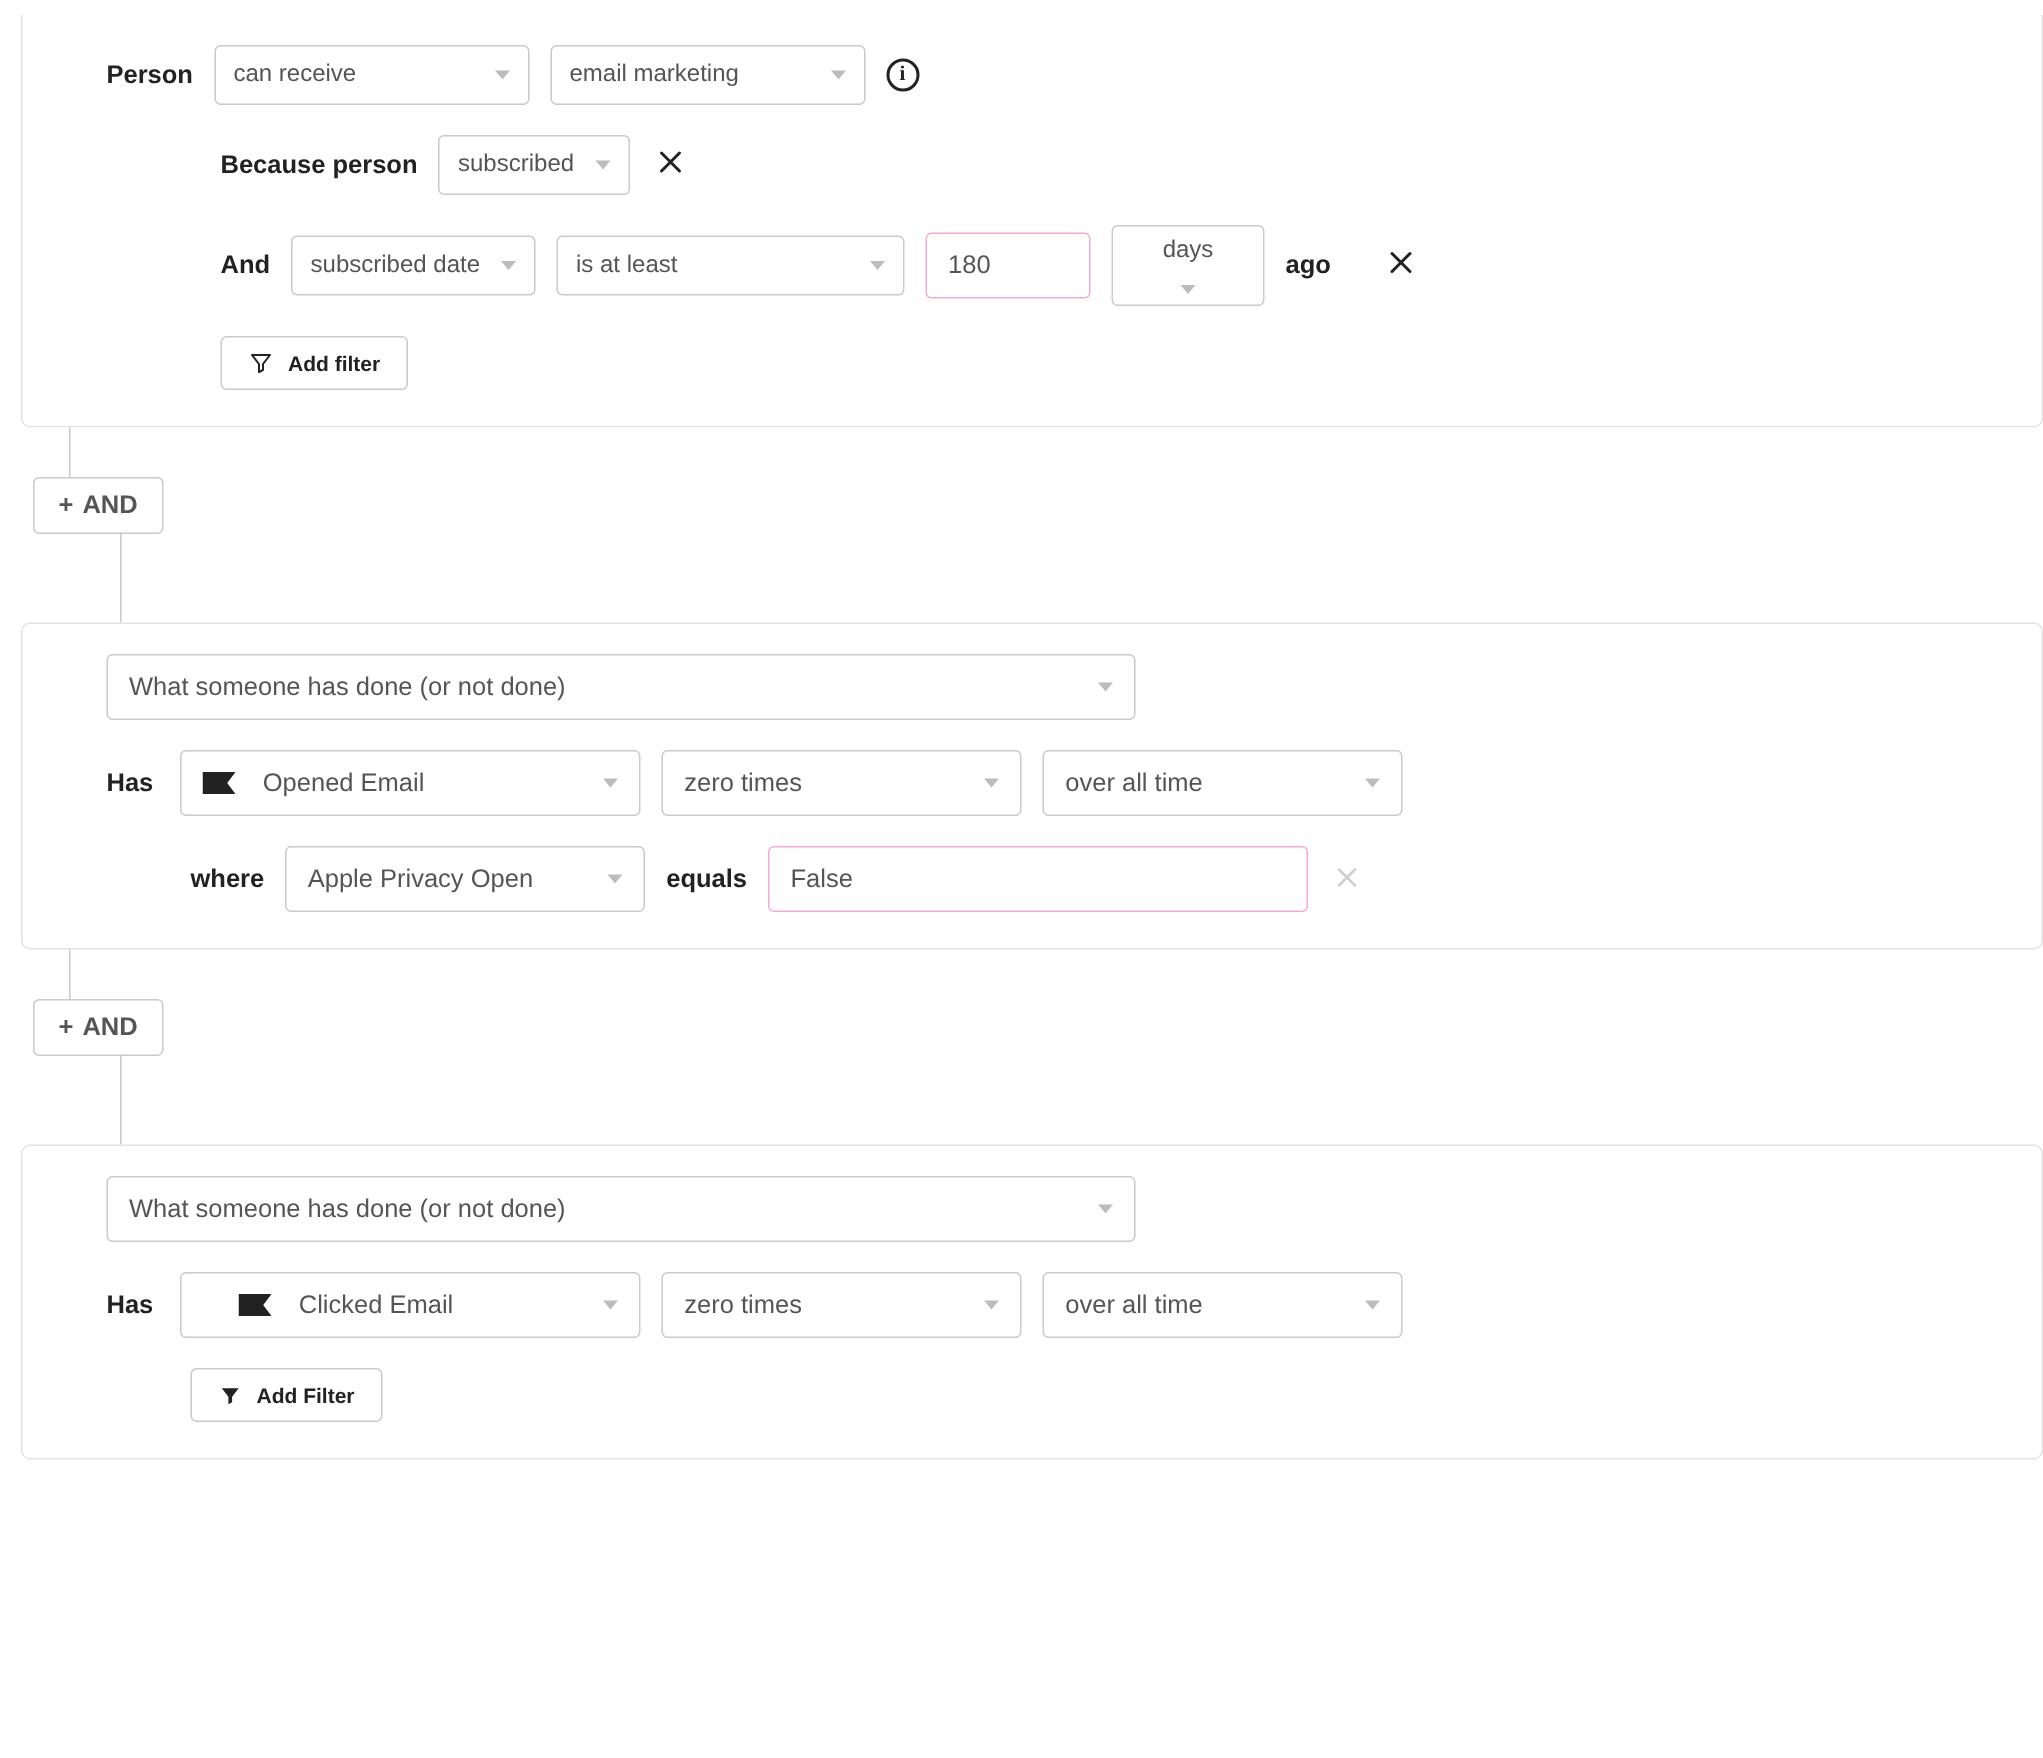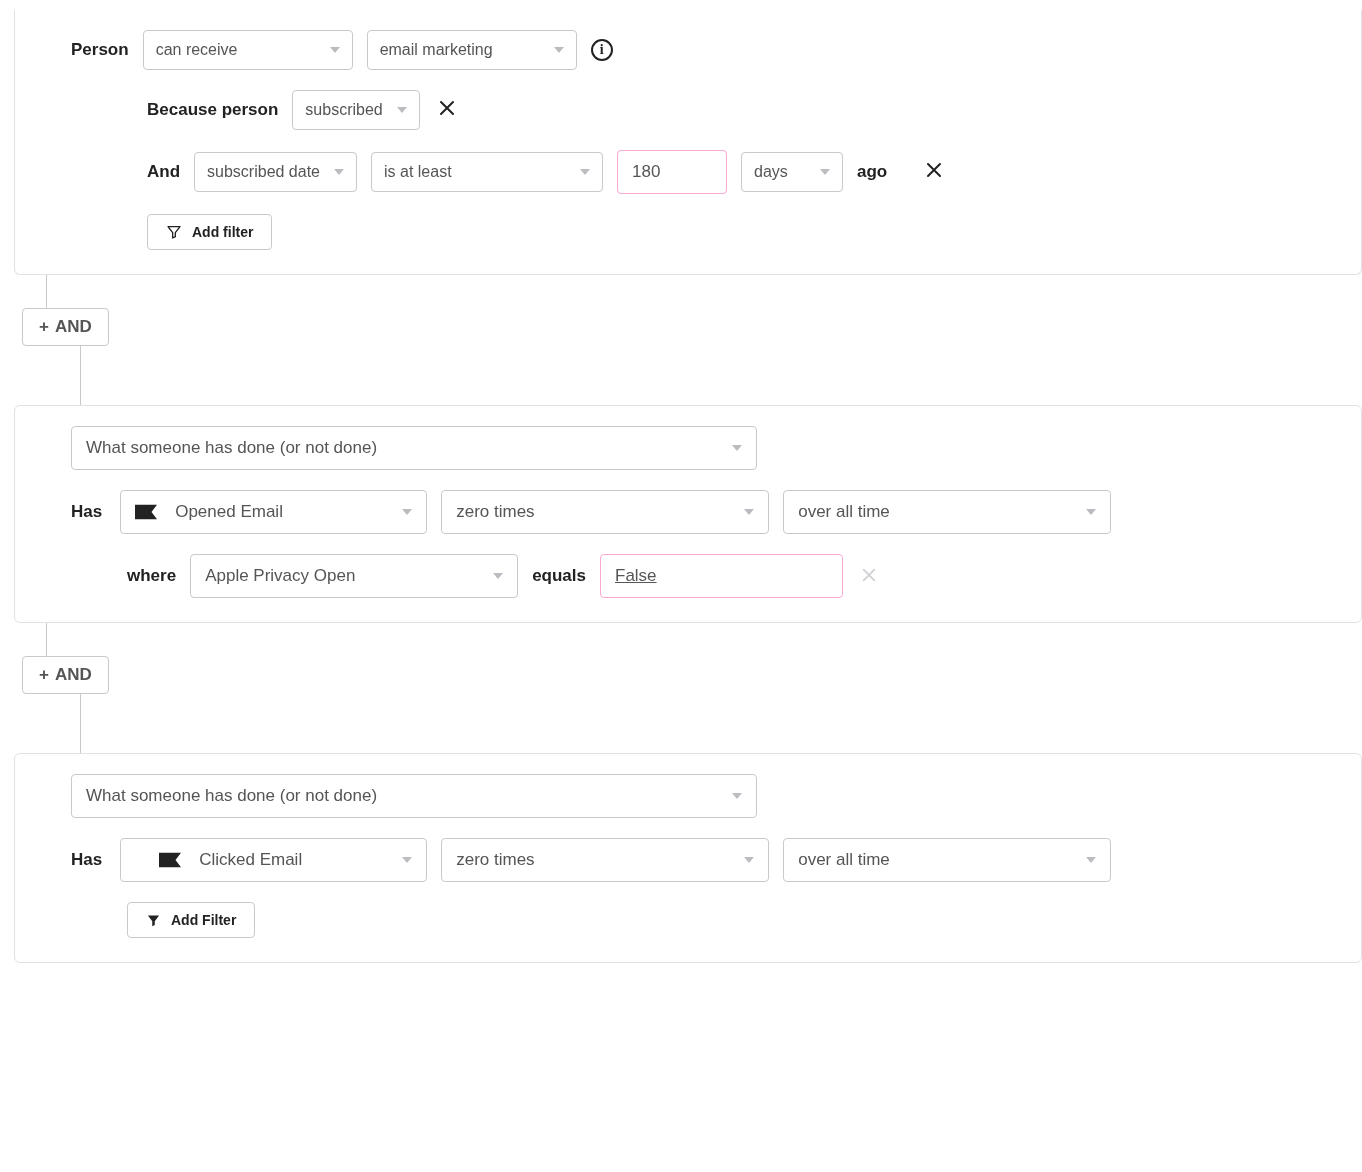--- a/index.html
+++ b/index.html
@@ -131,25 +131,25 @@
     font-weight: 600;
     color: #222;
     font-size: 14px;
     cursor: pointer;
   }
   .funnel-icon { width: 16px; height: 16px; }
   .funnel-icon-strong { width: 15px; height: 15px; }
   .flag-icon { width: 22px; height: 16px; flex: none; }
   .w-wide   { width: 600px; }
   .w-l      { width: 307px; }
-  .w-m      { width: 328px; }
+  .w-m      { width: 240px; }
   .w-sm     { width: 210px; }
   .w-180    { width: 232px; }
   .w-120    { width: 110px; }
-  .w-90     { width: 102px; }
+  .w-90     { width: 102px; flex-direction: column; }
 </style>
 </head>
 <body>
 
 <div class="panel top">
   <div class="row">
     <span class="label">Person</span>
     <div class="sel small w-sm">
       <span class="txt">can receive</span>
       <span class="caret"></span>
@@ -240,21 +240,21 @@
       <span class="caret"></span>
     </div>
   </div>
   <div class="row" style="margin-left:56px;">
     <span class="label">where</span>
     <div class="sel w-m">
       <span class="txt">Apple Privacy Open</span>
       <span class="caret"></span>
     </div>
     <span class="label">equals</span>
-    <input class="txt-input" style="width: 243px; text-decoration: underline;" value="False">
+    <input class="txt-input" style="width: 360px;" value="False">
     <span class="close-x faded">
       <svg width="16" height="16" viewBox="0 0 18 18">
           <path d="M3 3 L15 15 M15 3 L3 15" stroke="#d0d0d4" stroke-width="2" stroke-linecap="round"></path>
         </svg>
     </span>
   </div>
 </div>
 
 <div class="connector-col">
   <div class="vline-top"></div>

